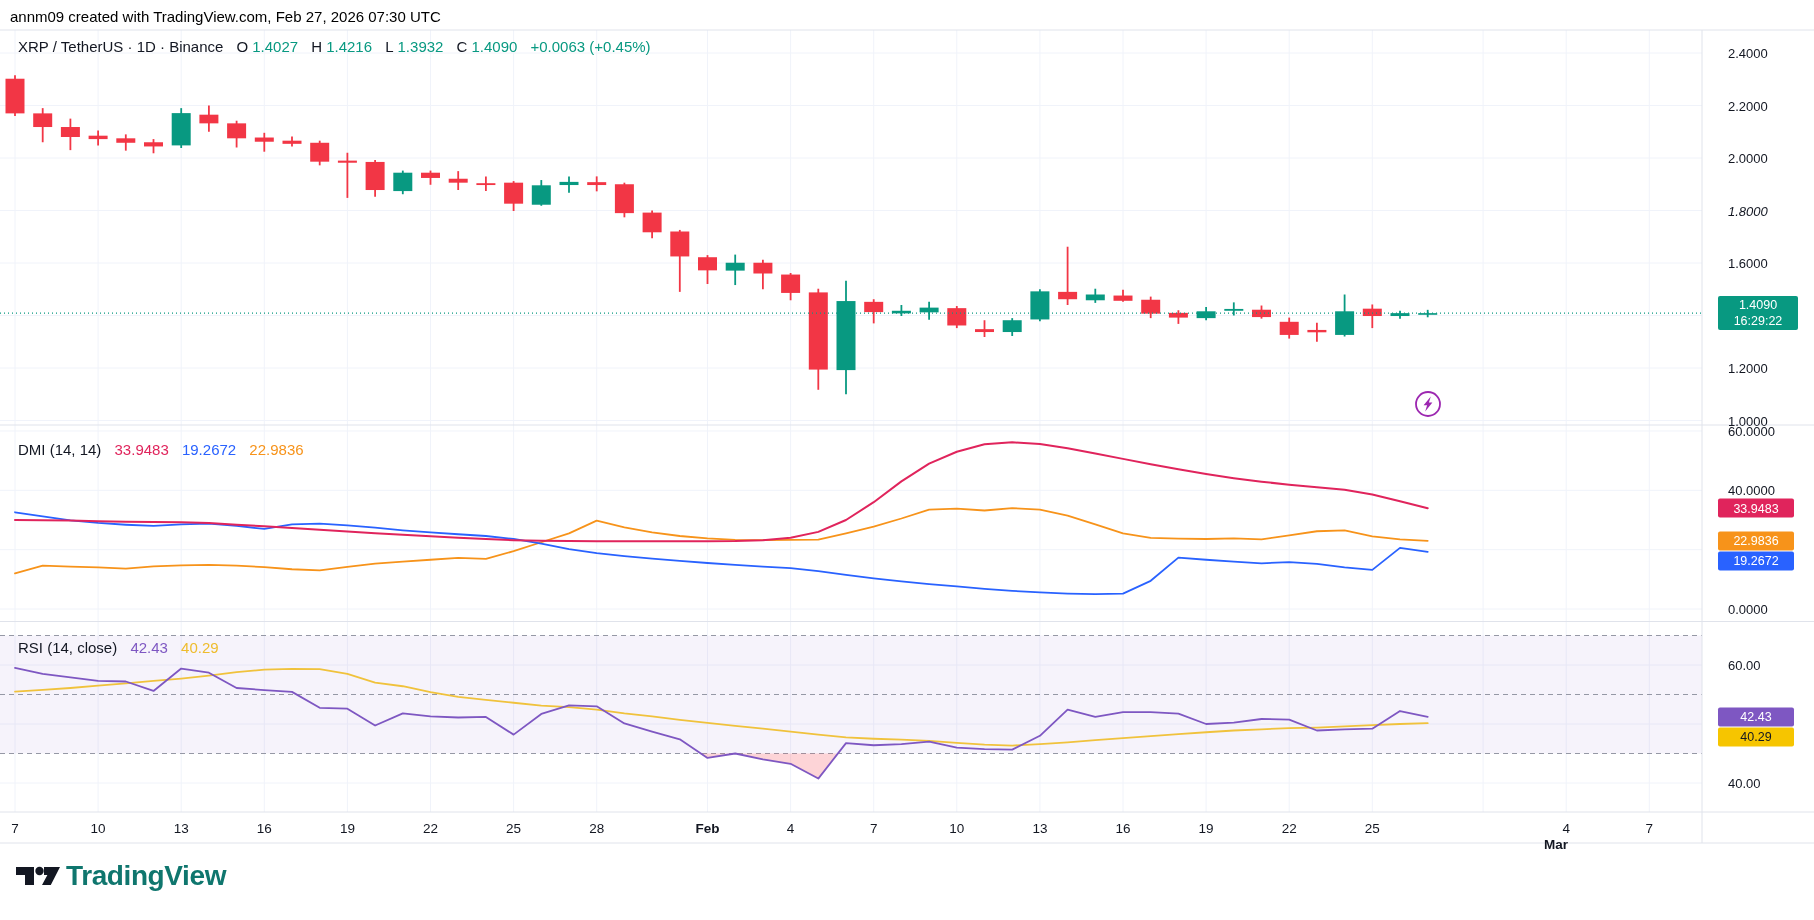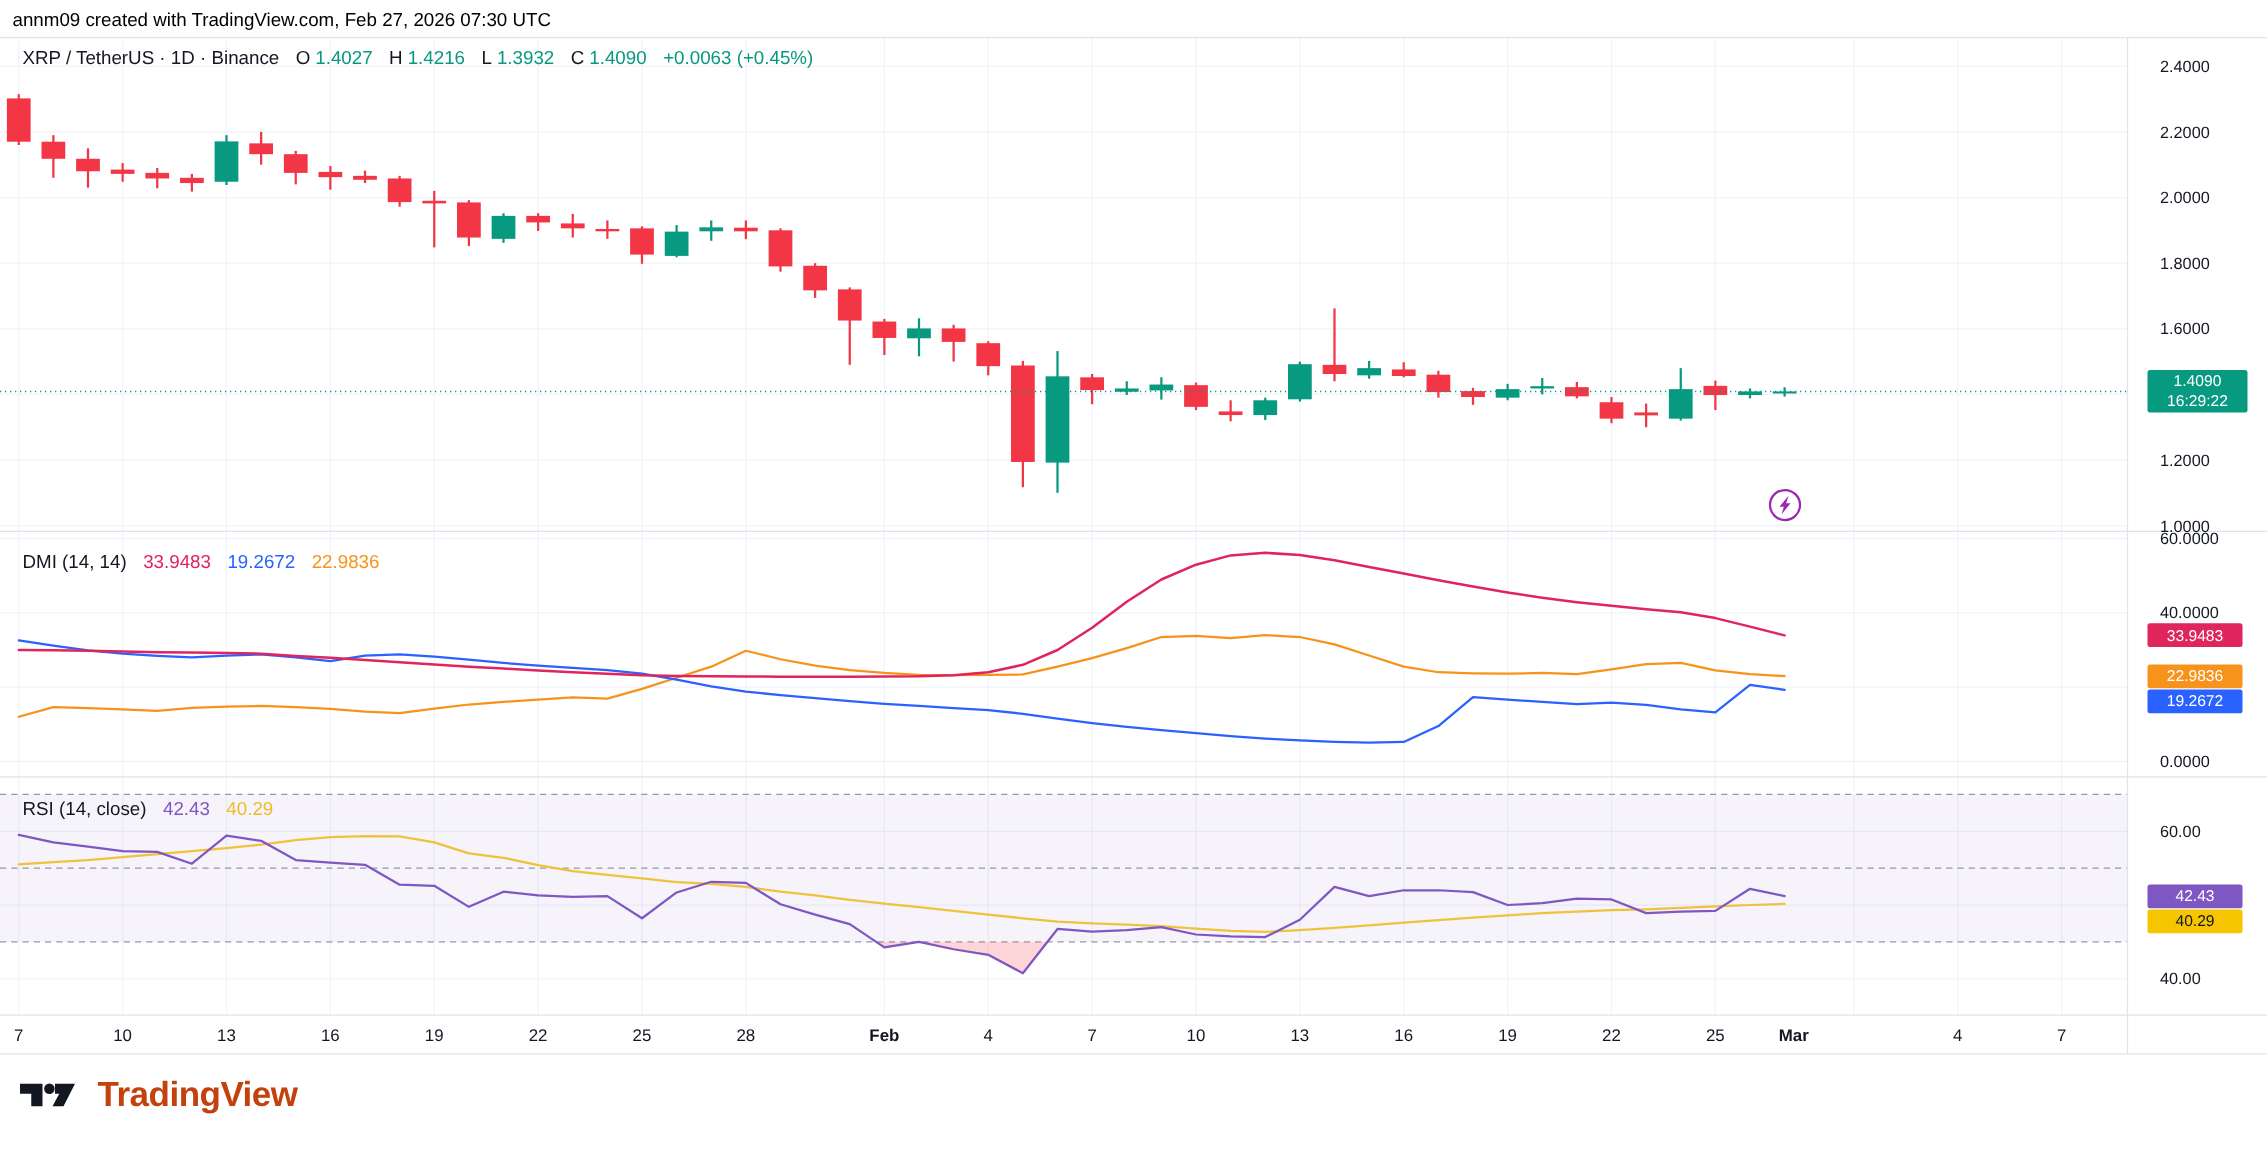--- a/index.html
+++ b/index.html
@@ -18,21 +18,21 @@
   .badge{position:absolute;left:16px;width:76px;height:19px;border-radius:2px;font-size:12.5px;
          display:flex;align-items:center;justify-content:center;transform:translateY(-50%)}
   .pbadge{position:absolute;left:16px;width:80px;height:34px;border-radius:2px;font-size:12.5px;
           display:flex;flex-direction:column;align-items:center;justify-content:center;
           line-height:1.3;transform:translateY(-50%)}
   #axis-bottom{position:absolute;left:0;top:812px;width:1702px;height:33px;z-index:4}
   .xtick{position:absolute;top:9px;width:60px;margin-left:-30px;text-align:center;
          font-size:13.5px;color:#131722}
   .xtick.bold{font-weight:700}
   .footer{position:absolute;left:14px;top:860px;display:flex;align-items:center;z-index:5}
-  .brand{font-size:28px;font-weight:800;letter-spacing:-0.4px;color:#c2410c;margin-left:16px}
+  .brand{font-size:28px;font-weight:800;letter-spacing:-0.4px;color:#0f766e;margin-left:4px}
 </style>
 </head>
 <body>
 
 <div class="header">annm09 created with TradingView.com, Feb 27, 2026 07:30 UTC</div>
 
 <svg id="chart-svg" width="1814" height="920">
     <line x1="15" y1="30" x2="15" y2="812" stroke="#f0f3fa" stroke-width="1"></line>
     <line x1="98.1" y1="30" x2="98.1" y2="812" stroke="#f0f3fa" stroke-width="1"></line>
     <line x1="181.2" y1="30" x2="181.2" y2="812" stroke="#f0f3fa" stroke-width="1"></line>
@@ -215,21 +215,21 @@
 <div class="legend" style="top:639px">
   <span class="gap">RSI (14, close)</span>
   <span class="c-rsi gap">42.43</span>
   <span class="c-ma">40.29</span>
 </div>
 
 <div id="axis-right">
     <div class="axlbl" style="top: 53px;">2.4000</div>
     <div class="axlbl" style="top: 105.5px;">2.2000</div>
     <div class="axlbl" style="top: 158px;">2.0000</div>
-    <div class="axlbl" style="top: 210.5px;">1.8000</div>
+    <div class="axlbl" style="top: 210.5px; font-style: italic;">1.8000</div>
     <div class="axlbl" style="top: 263px;">1.6000</div>
     <div class="axlbl" style="top: 368px;">1.2000</div>
     <div class="axlbl" style="top: 420.5px;">1.0000</div>
     <div class="axlbl" style="top: 430.98px;">60.0000</div>
     <div class="axlbl" style="top: 490.32px;">40.0000</div>
     <div class="axlbl" style="top: 609px;">0.0000</div>
     <div class="axlbl" style="top: 665px;">60.00</div>
     <div class="axlbl" style="top: 783px;">40.00</div>
     <div class="badge" style="top: 508.275px; background: rgb(224, 36, 92); color: rgb(255, 255, 255);">33.9483</div>
     <div class="badge" style="top: 540.808px; background: rgb(247, 147, 26); color: rgb(255, 255, 255);">22.9836</div>
@@ -252,21 +252,21 @@
     <div class="xtick" style="left: 596.7px;">28</div>
     <div class="xtick bold" style="left: 707.5px;">Feb</div>
     <div class="xtick" style="left: 790.6px;">4</div>
     <div class="xtick" style="left: 873.7px;">7</div>
     <div class="xtick" style="left: 956.8px;">10</div>
     <div class="xtick" style="left: 1039.9px;">13</div>
     <div class="xtick" style="left: 1123px;">16</div>
     <div class="xtick" style="left: 1206.1px;">19</div>
     <div class="xtick" style="left: 1289.2px;">22</div>
     <div class="xtick" style="left: 1372.3px;">25</div>
-    <div class="xtick bold" style="left: 1435px;">Mar</div>
+    <div class="xtick bold" style="left: 1556px; margin-top: 16px;">Mar</div>
     <div class="xtick" style="left: 1566.2px;">4</div>
     <div class="xtick" style="left: 1649.3px;">7</div>
   </div>
 
 <div class="footer">
   <svg width="48" height="28" viewBox="0 0 48 28">
     <path d="M2,5 H20 V23 H11 V13 H2 Z" fill="#131722"></path>
     <circle cx="25.5" cy="9" r="4.2" fill="#131722"></circle>
     <path d="M30,5 H46 L36.8,23 H28 L33.4,13 H30 Z" fill="#131722"></path>
   </svg>

